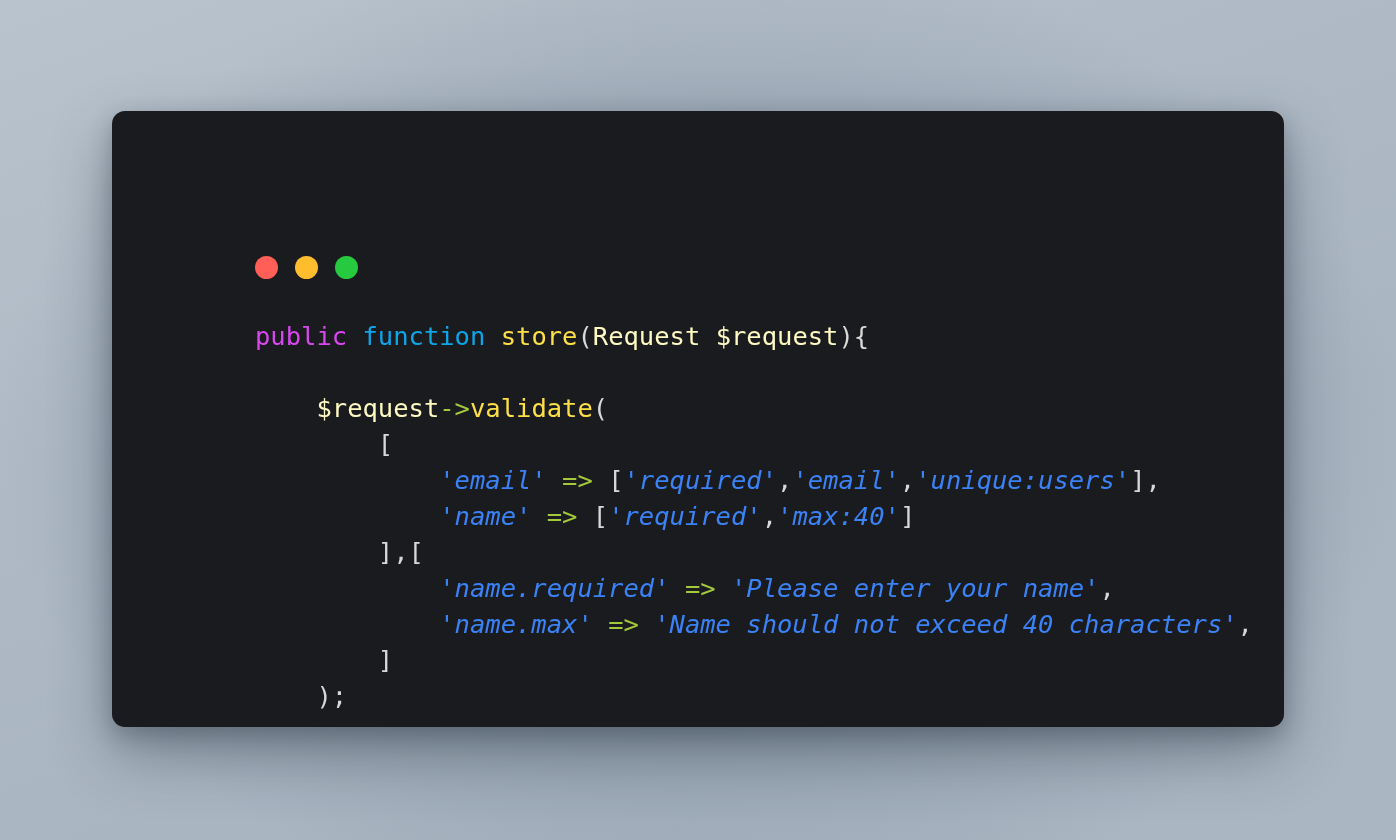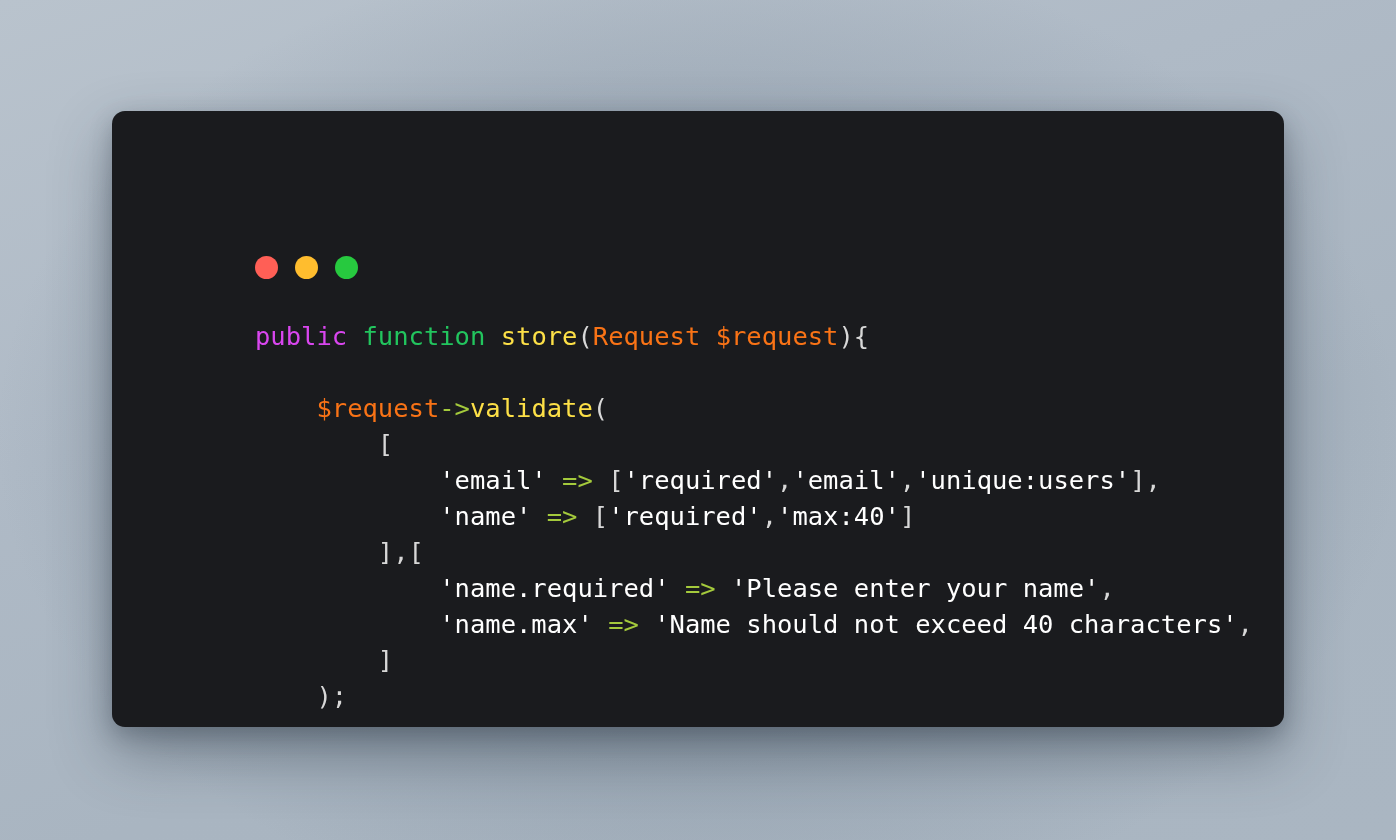--- a/index.html
+++ b/index.html
@@ -64,24 +64,24 @@
     font-size: 25.5px;
     line-height: 36px;
     white-space: pre;
     letter-spacing: 0px;
   }
   .code-line {
     white-space: pre;
     min-height: 36px;
   }
   .tok-kw      { color: #d946ef; }
-  .tok-fn      { color: #22c55e; }
+  .tok-fn      { color: #0ea5e9; }
   .tok-name    { color: #fde047; }
-  .tok-var     { color: #f97316; }
-  .tok-str     { color: #ffffff; }
+  .tok-var     { color: #fef9c3; }
+  .tok-str     { color: #3b82f6; font-style: italic; }
   .tok-op      { color: #a4ca3c; }
   .tok-punc    { color: #d8d8d8; }
   .tok-plain   { color: #d8d8d8; }
 </style>
 </head>
 <body>
 
 <div id="wallpaper">
 
   <div id="code-card">

